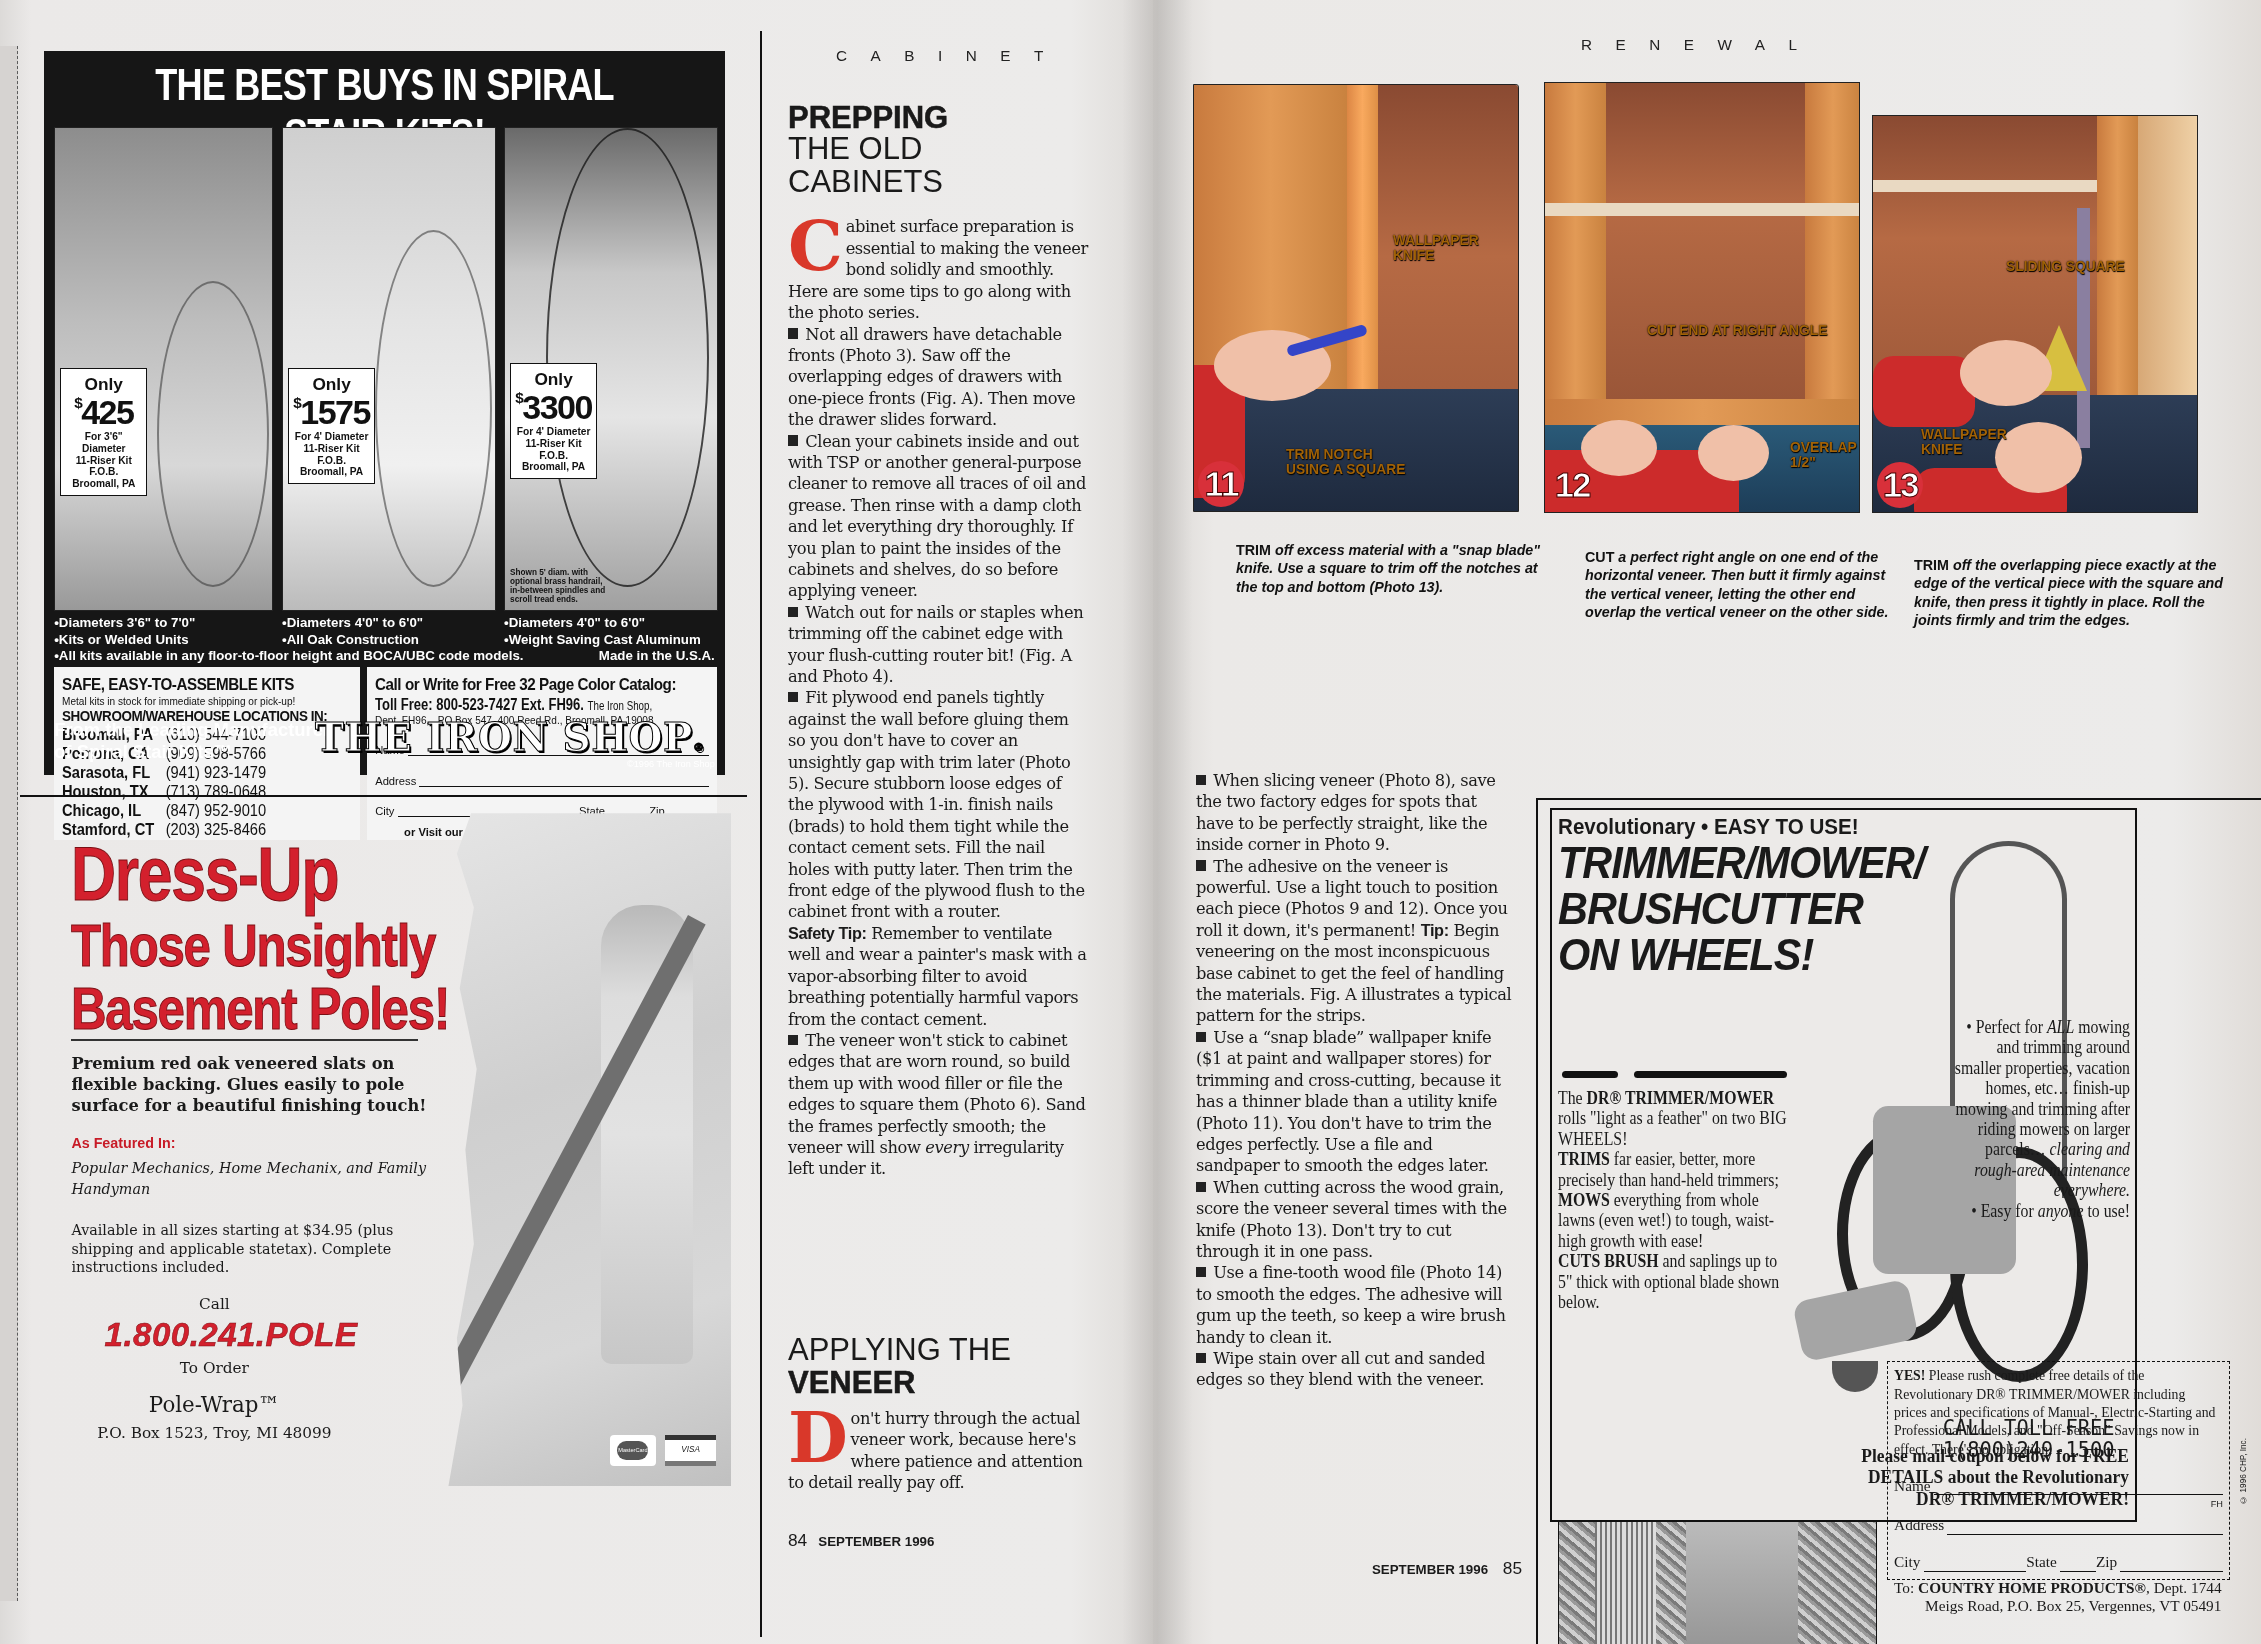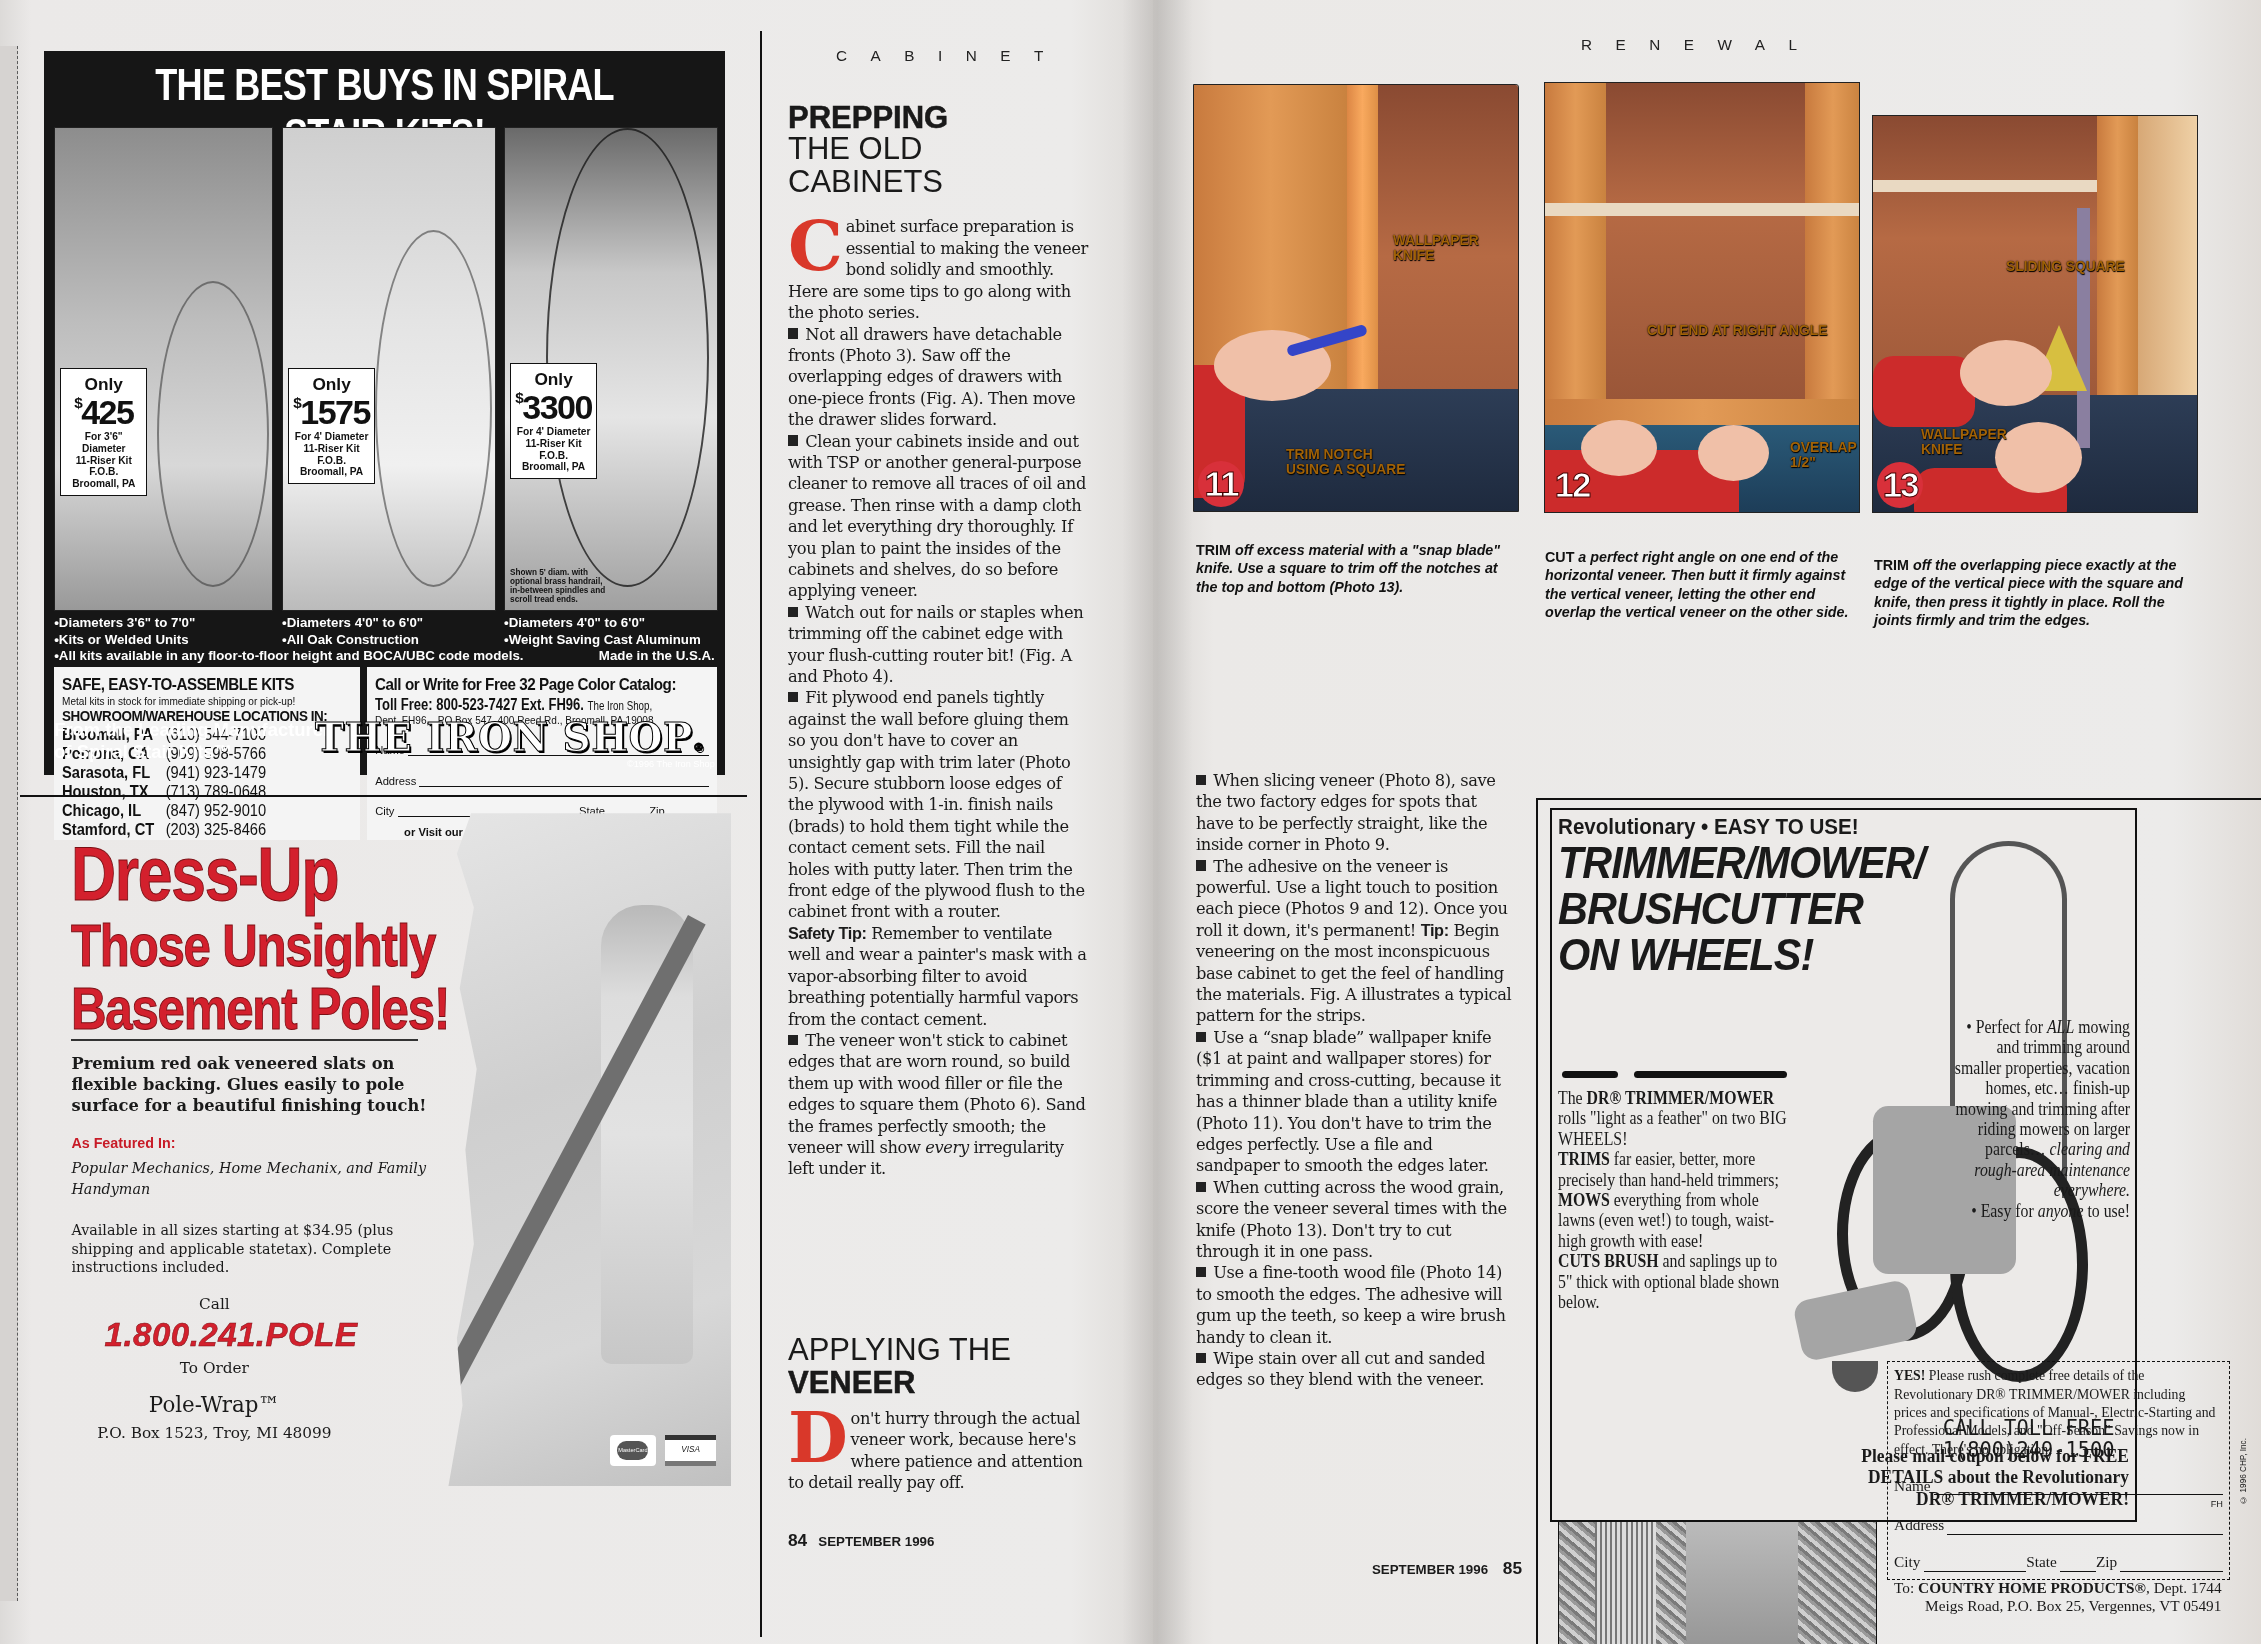--- a/index.html
+++ b/index.html
@@ -81,32 +81,32 @@
   .section-kicker { position:absolute; font-family:"Liberation Sans",sans-serif; font-size:15.3px; letter-spacing:23.5px; color:#222; }
   .article-left { position:absolute; left:788px; top:102px; width:301px; }
   .art-h-bold { font-family:"Liberation Sans",sans-serif; font-weight:900; font-size:31px; letter-spacing:0; line-height:1; -webkit-text-stroke:0.5px #111; }
   .art-h-light { font-family:"Liberation Sans",sans-serif; font-weight:400; font-size:31px; line-height:1.05; }
   .art-body { font-size:16.3px; line-height:21.4px; font-family:"DejaVu Serif",serif; letter-spacing:-0.4px; }
   .art-body p { margin:0; }
   .dropcap { float:left; font-family:"DejaVu Serif",serif; font-weight:900; color:#d9382a; font-size:69px; line-height:56px; margin-right:3.1px; margin-top:2px; }
   .bullet { display:inline-block; width:10.2px; height:10.2px; background:#222; margin-right:7.1px; vertical-align:1px; }
   .bold-sans { font-family:"Liberation Sans",sans-serif; font-weight:900; }
   .folio { position:absolute; font-family:"Liberation Sans",sans-serif; font-size:13.3px; font-weight:700; }
-  .folio .num { font-size:17.3px; font-weight:700; }
+  .folio .num { font-size:17.3px; font-weight:400; }
 
   
   .photo-panel { position:absolute; border:1.5px solid #222; overflow:hidden; }
   .photo-panel .wood-l { position:absolute; background: linear-gradient(90deg,#c87a3e,#e29a56 50%,#c9823f); }
   .photo-panel .cab-in { position:absolute; background: linear-gradient(180deg,#8a4a32,#b66a44 40%,#9a5638); }
   .photo-panel .counter { position:absolute; left:0; right:0; bottom:0; background: linear-gradient(180deg,#2d3d56,#1e2a3e); }
   .photo-panel .arm { position:absolute; background:#cc2b2b; border-radius:20.4px; }
   .photo-panel .hand { position:absolute; background:#f0c0a8; border-radius:50%; }
   .photo-label { position:absolute; color:#a16207; font-family:"Liberation Sans",sans-serif; font-weight:700; font-size:13.8px; line-height:1.1; text-shadow: 0 0 1.5px #000, 0.5px 0.5px 1px #000; }
   .photo-num { position:absolute; left:4.1px; bottom:4.1px; width:46px; height:46px; border-radius:50%; background:#d8303a; color:#fff; font-family:"Liberation Sans",sans-serif; font-weight:900; font-size:35px; line-height:46px; text-align:center; -webkit-text-stroke:1px #400; letter-spacing:-2px; }
-  .caption { position:absolute; font-family:"Liberation Sans",sans-serif; font-style:italic; font-weight:700; font-size:14.3px; line-height:18.4px; color:#111; }
+  .caption { position:absolute; font-family:"Liberation Sans",sans-serif; font-style:italic; font-weight:700; font-size:14.3px; line-height:18.4px; color:#111;margin-left:40px; }
   .caption .lead { font-style:normal; font-weight:900; }
 
   .article-right { position:absolute; left:1196px; top:770px; width:321px; }
 
   
   .dr-ad { position:absolute; left:1550px; top:808px; width:587px; height:714px; border:2px solid #111; background:#eceae8; font-family:"Liberation Serif",serif; }
   .dr-kicker { position:absolute; left:6.1px; top:4.1px; font-family:"Liberation Sans",sans-serif; font-weight:700; font-size:22.4px; transform:scaleX(.92); transform-origin:left; white-space:nowrap; }
   .dr-headline { position:absolute; left:6.1px; top:30px; font-family:"Liberation Sans",sans-serif; font-weight:700; font-style:italic; font-size:45px; line-height:1.02; letter-spacing:-1px; transform:scaleX(.92); transform-origin:left; white-space:nowrap; }
   .dr-underline { position:absolute; top:261px; height:7.1px; background:#111; border-radius:3.6px; }
   .dr-left-copy { position:absolute; left:6.1px; top:278px; width:275px; font-size:18.4px; line-height:20.4px; transform:scaleX(.86); transform-origin:left; }

